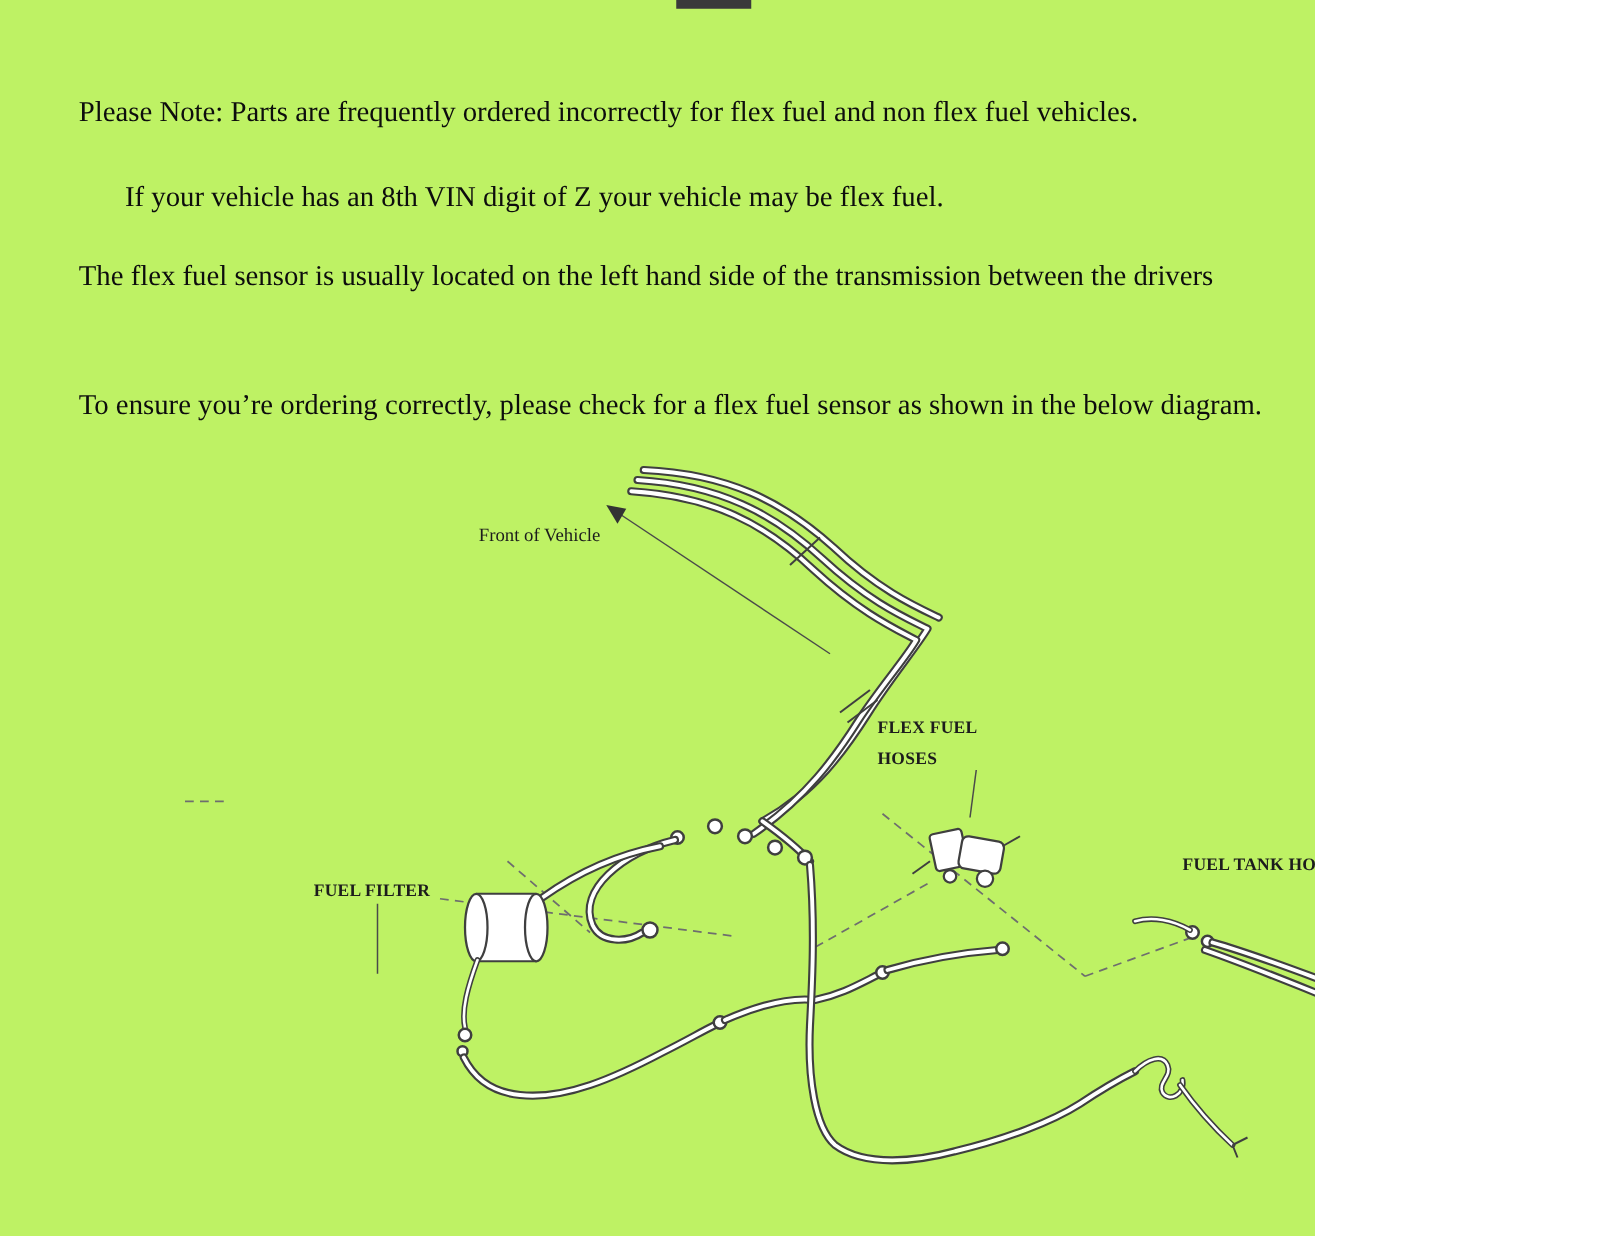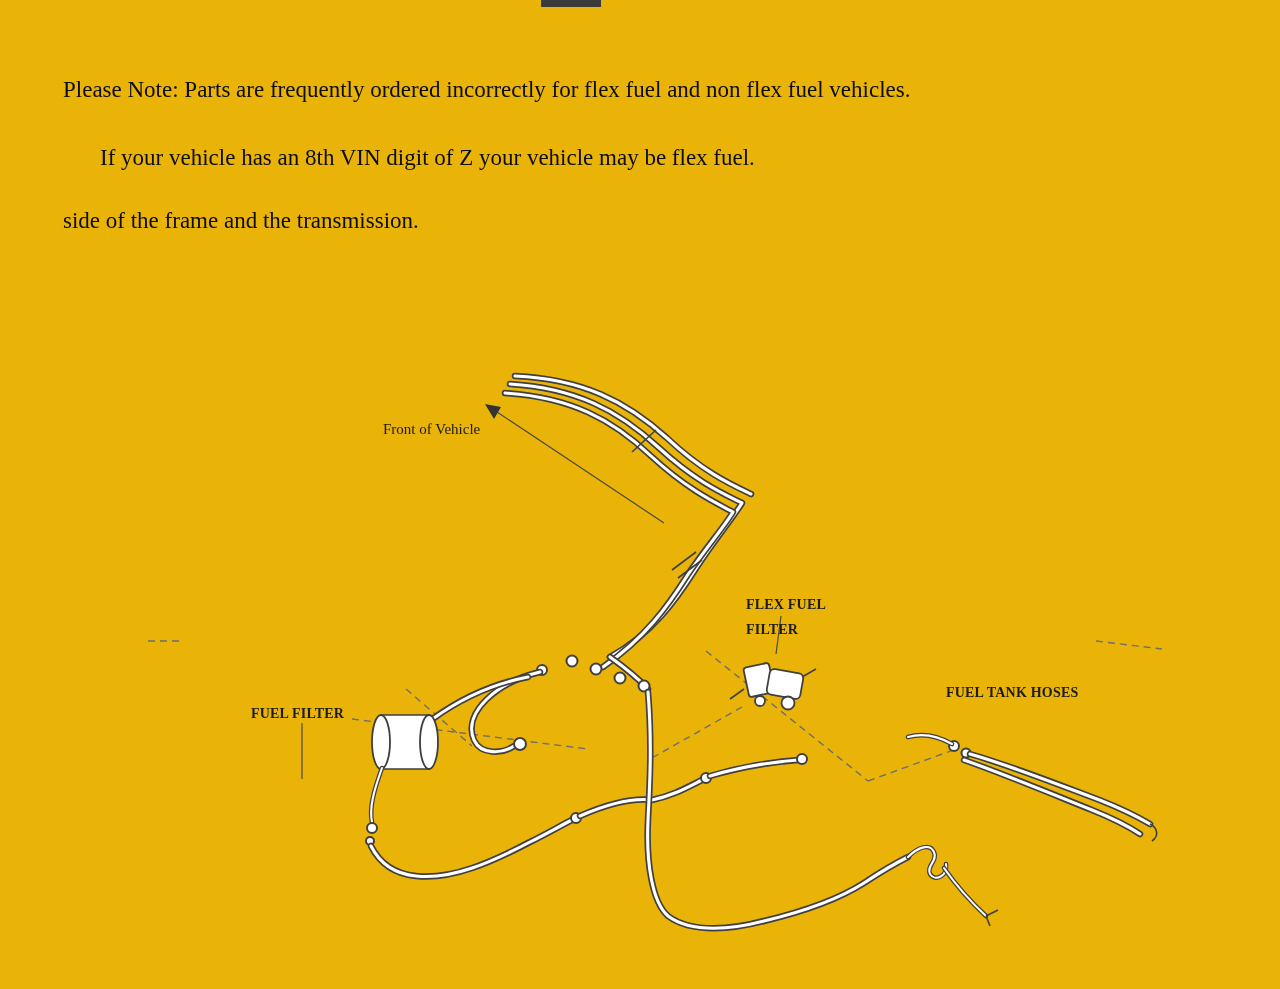--- a/index.html
+++ b/index.html
@@ -1,17 +1,17 @@
 <!DOCTYPE html>
 <html><head>
 <meta charset="utf-8">
 <style>
   html,body{margin:0;padding:0;background:#ffffff;}
   #page{
-    position:relative;width:1280px;height:989px;background:#eab308;overflow:hidden;
+    position:relative;width:1052px;height:989px;background:#bef264;overflow:hidden;
     font-family:"Liberation Serif", serif;color:#111111;
   }
   .para{
     position:absolute;left:63px;font-size:23px;line-height:35px;color:#0d0d0d;
     white-space:nowrap;
   }
   .diag-label{
     position:absolute;font-family:Liberation Serif, serif;color:#1c1c1c;
     white-space:nowrap;
   }
@@ -33,22 +33,23 @@
 </head>
 <body>
 
 <div id="page">
 
   <div id="top-artifact"></div>
 
   <div class="para" style="top:72px;">Please Note: Parts are frequently ordered incorrectly for flex fuel and non flex fuel vehicles.</div>
   <div class="para" style="top:140px;margin-left:37px;">If your vehicle has an 8th VIN digit of Z your vehicle may be flex fuel.</div>
   <div class="para" style="top:203px;">
-    <div>side of the frame and the transmission.</div>
+    <div>The flex fuel sensor is usually located on the left hand side of the transmission between the drivers</div>
   </div>
+  <div class="para" style="top:306px;">To ensure you’re ordering correctly, please check for a flex fuel sensor as shown in the below diagram.</div>
 
   <svg width="1280" height="989" viewBox="0 0 1280 989">
 
     <g>
       <path class="dsh" d="M148,641 L182,641"></path>
       <path class="dsh" d="M352,719 L588,749"></path>
       <path class="dsh" d="M406,689 L472,746"></path>
       <path class="dsh" d="M706,651 L868,781"></path>
       <path class="dsh" d="M868,781 L956,749"></path>
       <path class="dsh" d="M742,707 L650,759"></path>
@@ -147,22 +148,22 @@
       <path class="to" d="M970,754 C1012,766 1062,786 1102,801 C1122,809 1138,817 1150,824"></path>
       <path class="ti" d="M970,754 C1012,766 1062,786 1102,801 C1122,809 1138,817 1150,824"></path>
       <path class="to" d="M964,760 C1004,774 1052,794 1092,810 C1112,818 1128,826 1140,834"></path>
       <path class="ti" d="M964,760 C1004,774 1052,794 1092,810 C1112,818 1128,826 1140,834"></path>
       <path class="ln" d="M1150,824 C1158,828 1159,836 1152,841"></path>
     </g>
   </svg>
 
   <div class="diag-label plain-label" style="left:383px;top:421px;">Front of Vehicle</div>
 
-  <div class="diag-label cap-label flex-label" style="left:746px;top:570px;margin-top:22px;">
+  <div class="diag-label cap-label flex-label" style="left:702px;top:570px;">
     <div>FLEX FUEL</div>
-    <div>FILTER</div>
+    <div>HOSES</div>
   </div>
 
   <div class="diag-label cap-label" style="left:251px;top:706px;">FUEL FILTER</div>
 
   <div class="diag-label cap-label" style="left:946px;top:685px;text-align:center;">FUEL TANK HOSES</div>
 
 </div>
 
 </body></html>

